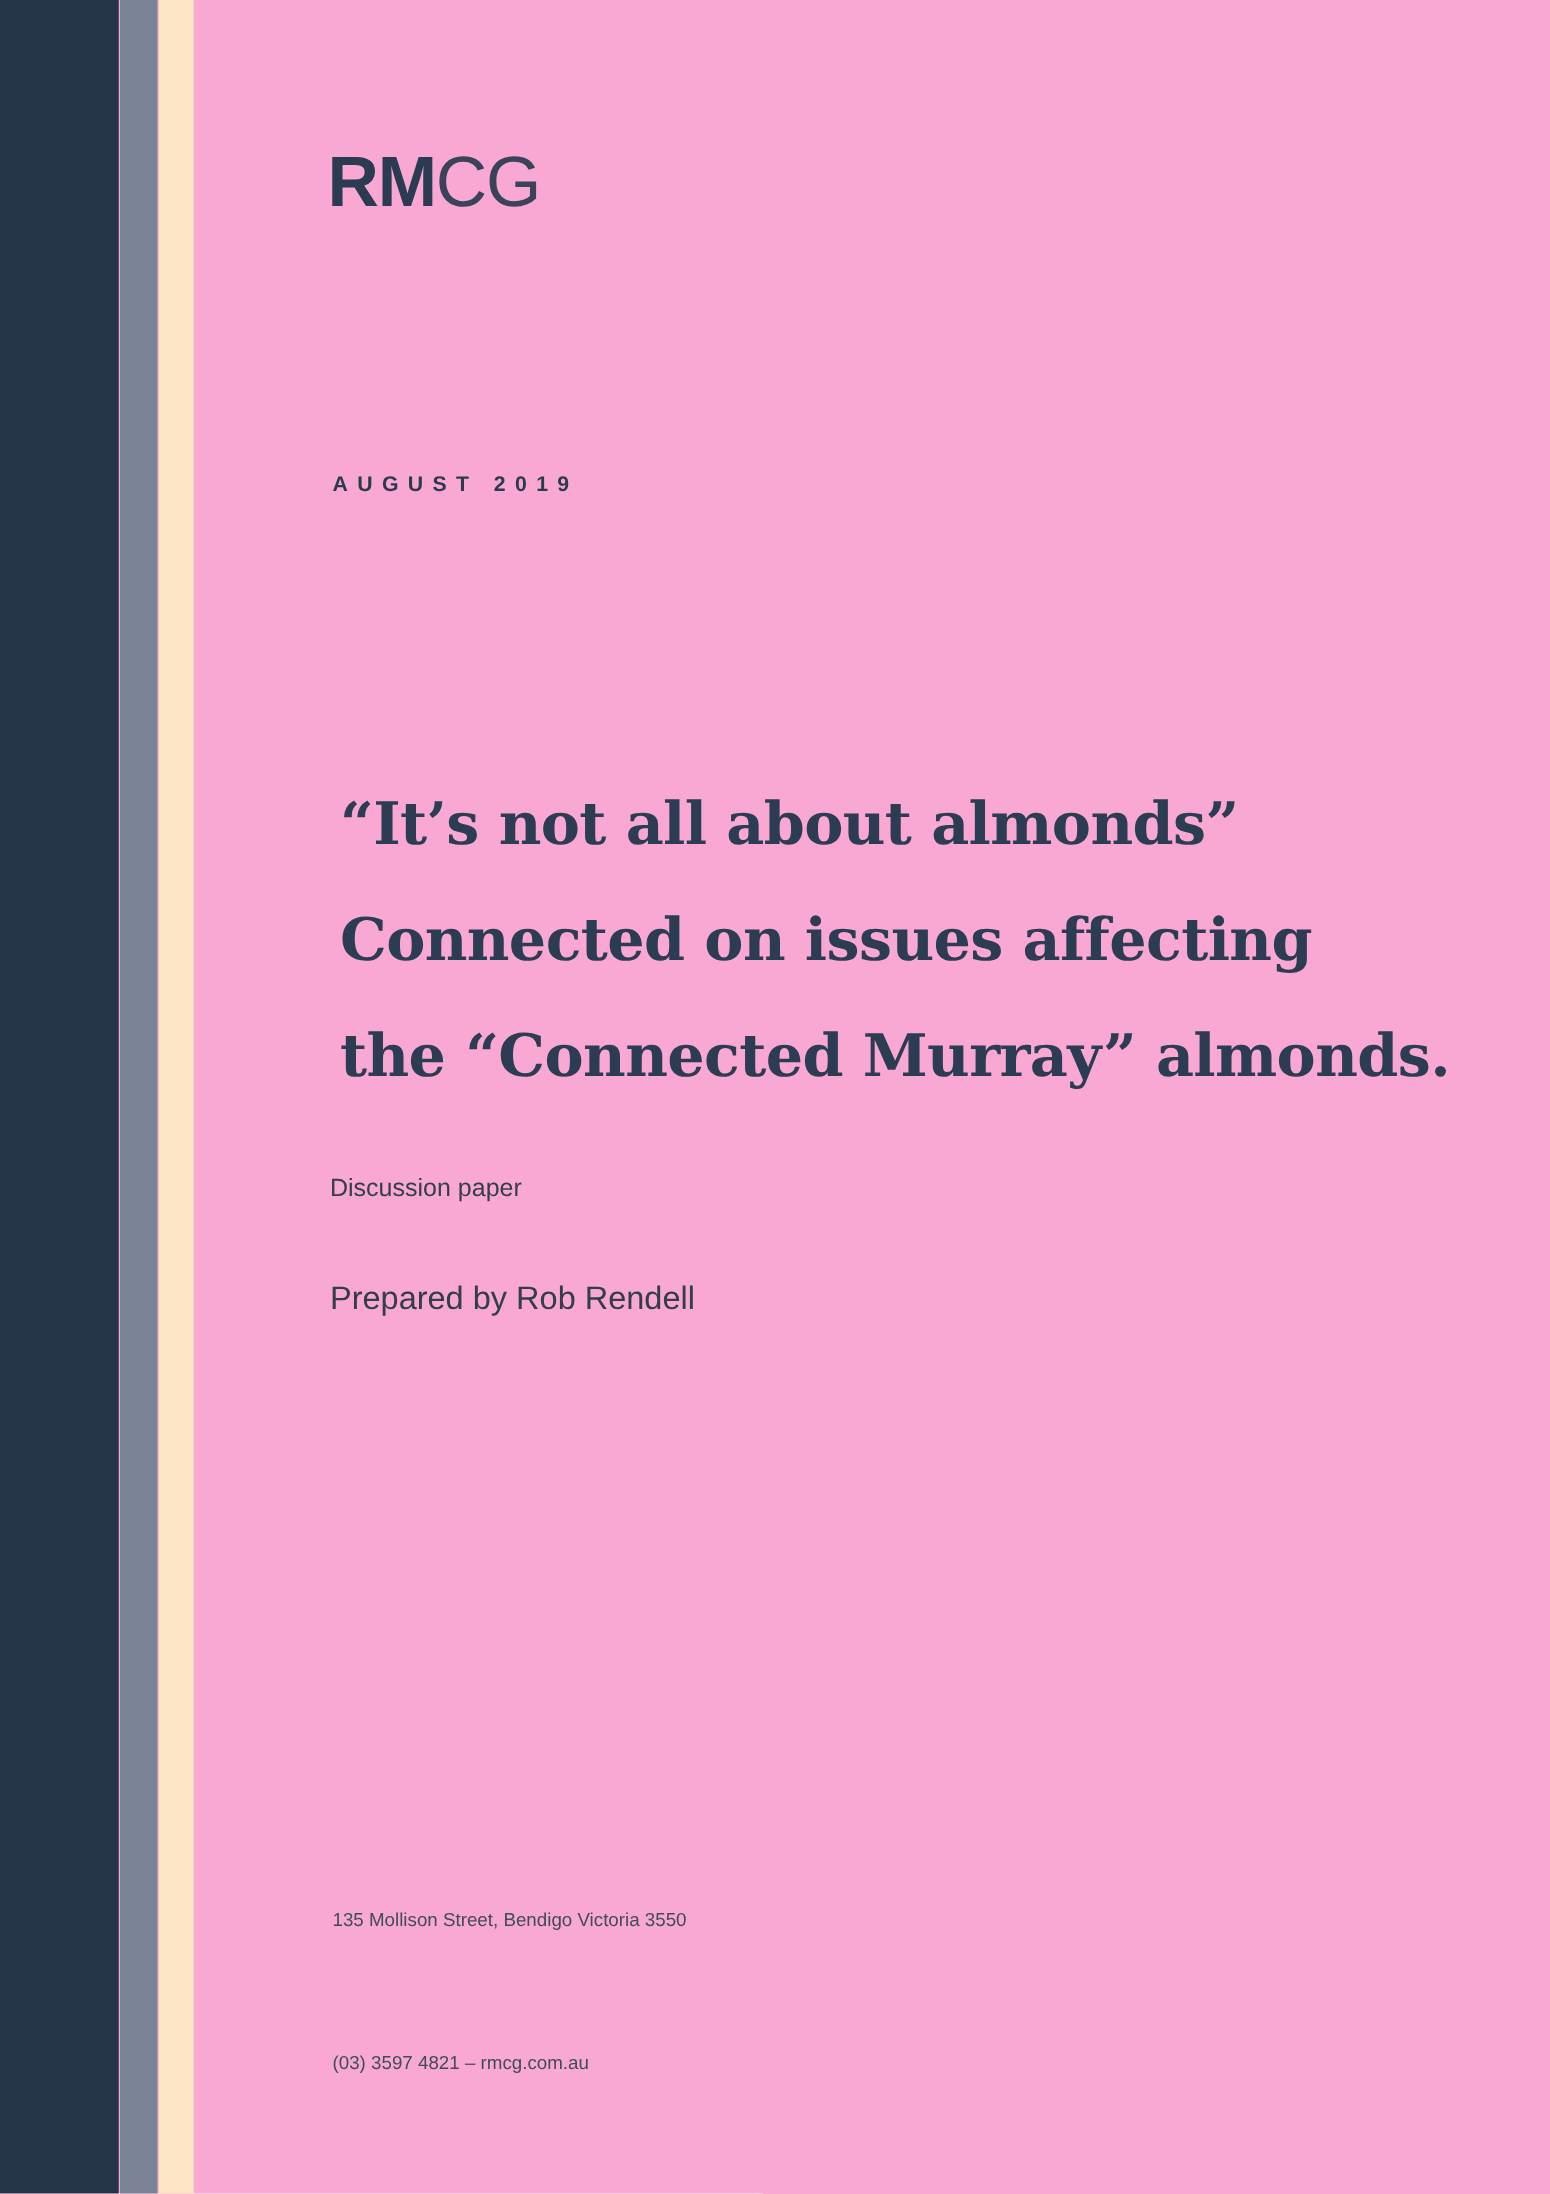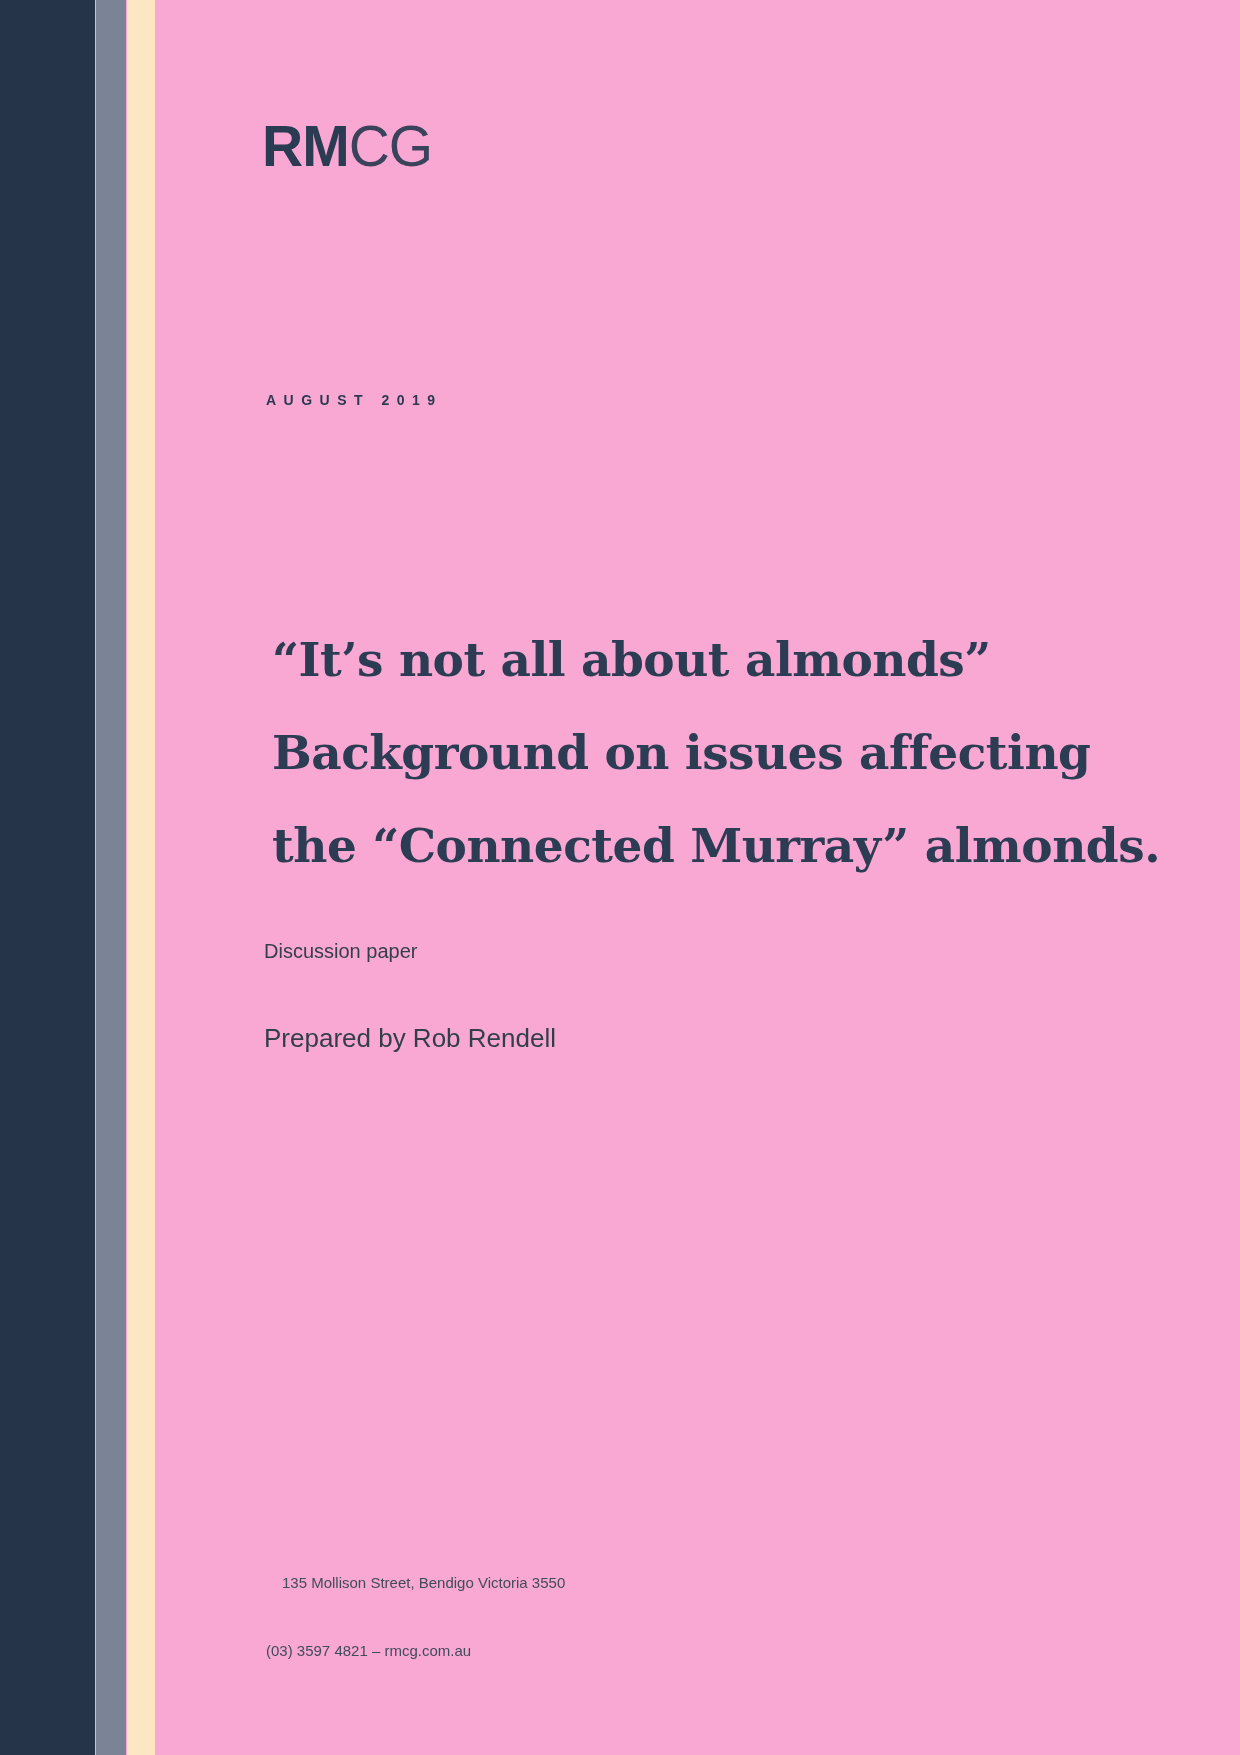--- a/index.html
+++ b/index.html
@@ -33,22 +33,22 @@
     letter-spacing: -1px;
     white-space: nowrap;
   }
   .logo-rm { font-weight: 800; }
   .logo-cg { font-weight: 200; opacity: 0.92; }
 
   
   .date {
     position: absolute;
     left: 266px;
-    top: 392px;
-    font-size: 14px;
+    top: 378px;
+    font-size: 17px;
     font-weight: bold;
     letter-spacing: 7.5px;
     color: #2b3a4e;
     white-space: nowrap;
   }
 
   
   .title {
     position: absolute;
     left: 261px;
@@ -83,39 +83,39 @@
   }
 
   
   .footer-address, .footer-contact {
     position: absolute;
     left: 266px;
     font-size: 15px;
     color: #414c5a;
     white-space: nowrap;
   }
-  .footer-address { top: 1574px; margin-left: 16px; }
+  .footer-address { top: 1528px; }
   .footer-contact { top: 1642px; }
 </style>
 </head>
 <body>
 
 <div class="page">
 
   <div class="bar bar-navy"></div>
   <div class="bar bar-gray"></div>
   <div class="bar bar-cream"></div>
 
   <div class="logo"><span class="logo-rm">RM</span><span class="logo-cg">CG</span></div>
 
   <div class="date">AUGUST 2019</div>
 
   <h1 class="title">
     <span class="title-line">“It’s not all about almonds”</span>
-    <span class="title-line">Background on issues affecting</span>
+    <span class="title-line">Connected on issues affecting</span>
     <span class="title-line">the “Connected Murray” almonds.</span>
   </h1>
 
   <div class="subtitle">Discussion paper</div>
 
   <div class="author">Prepared by Rob Rendell</div>
 
   <div class="footer-address">135 Mollison Street, Bendigo Victoria 3550</div>
   <div class="footer-contact">(03) 3597 4821 – rmcg.com.au</div>
 

